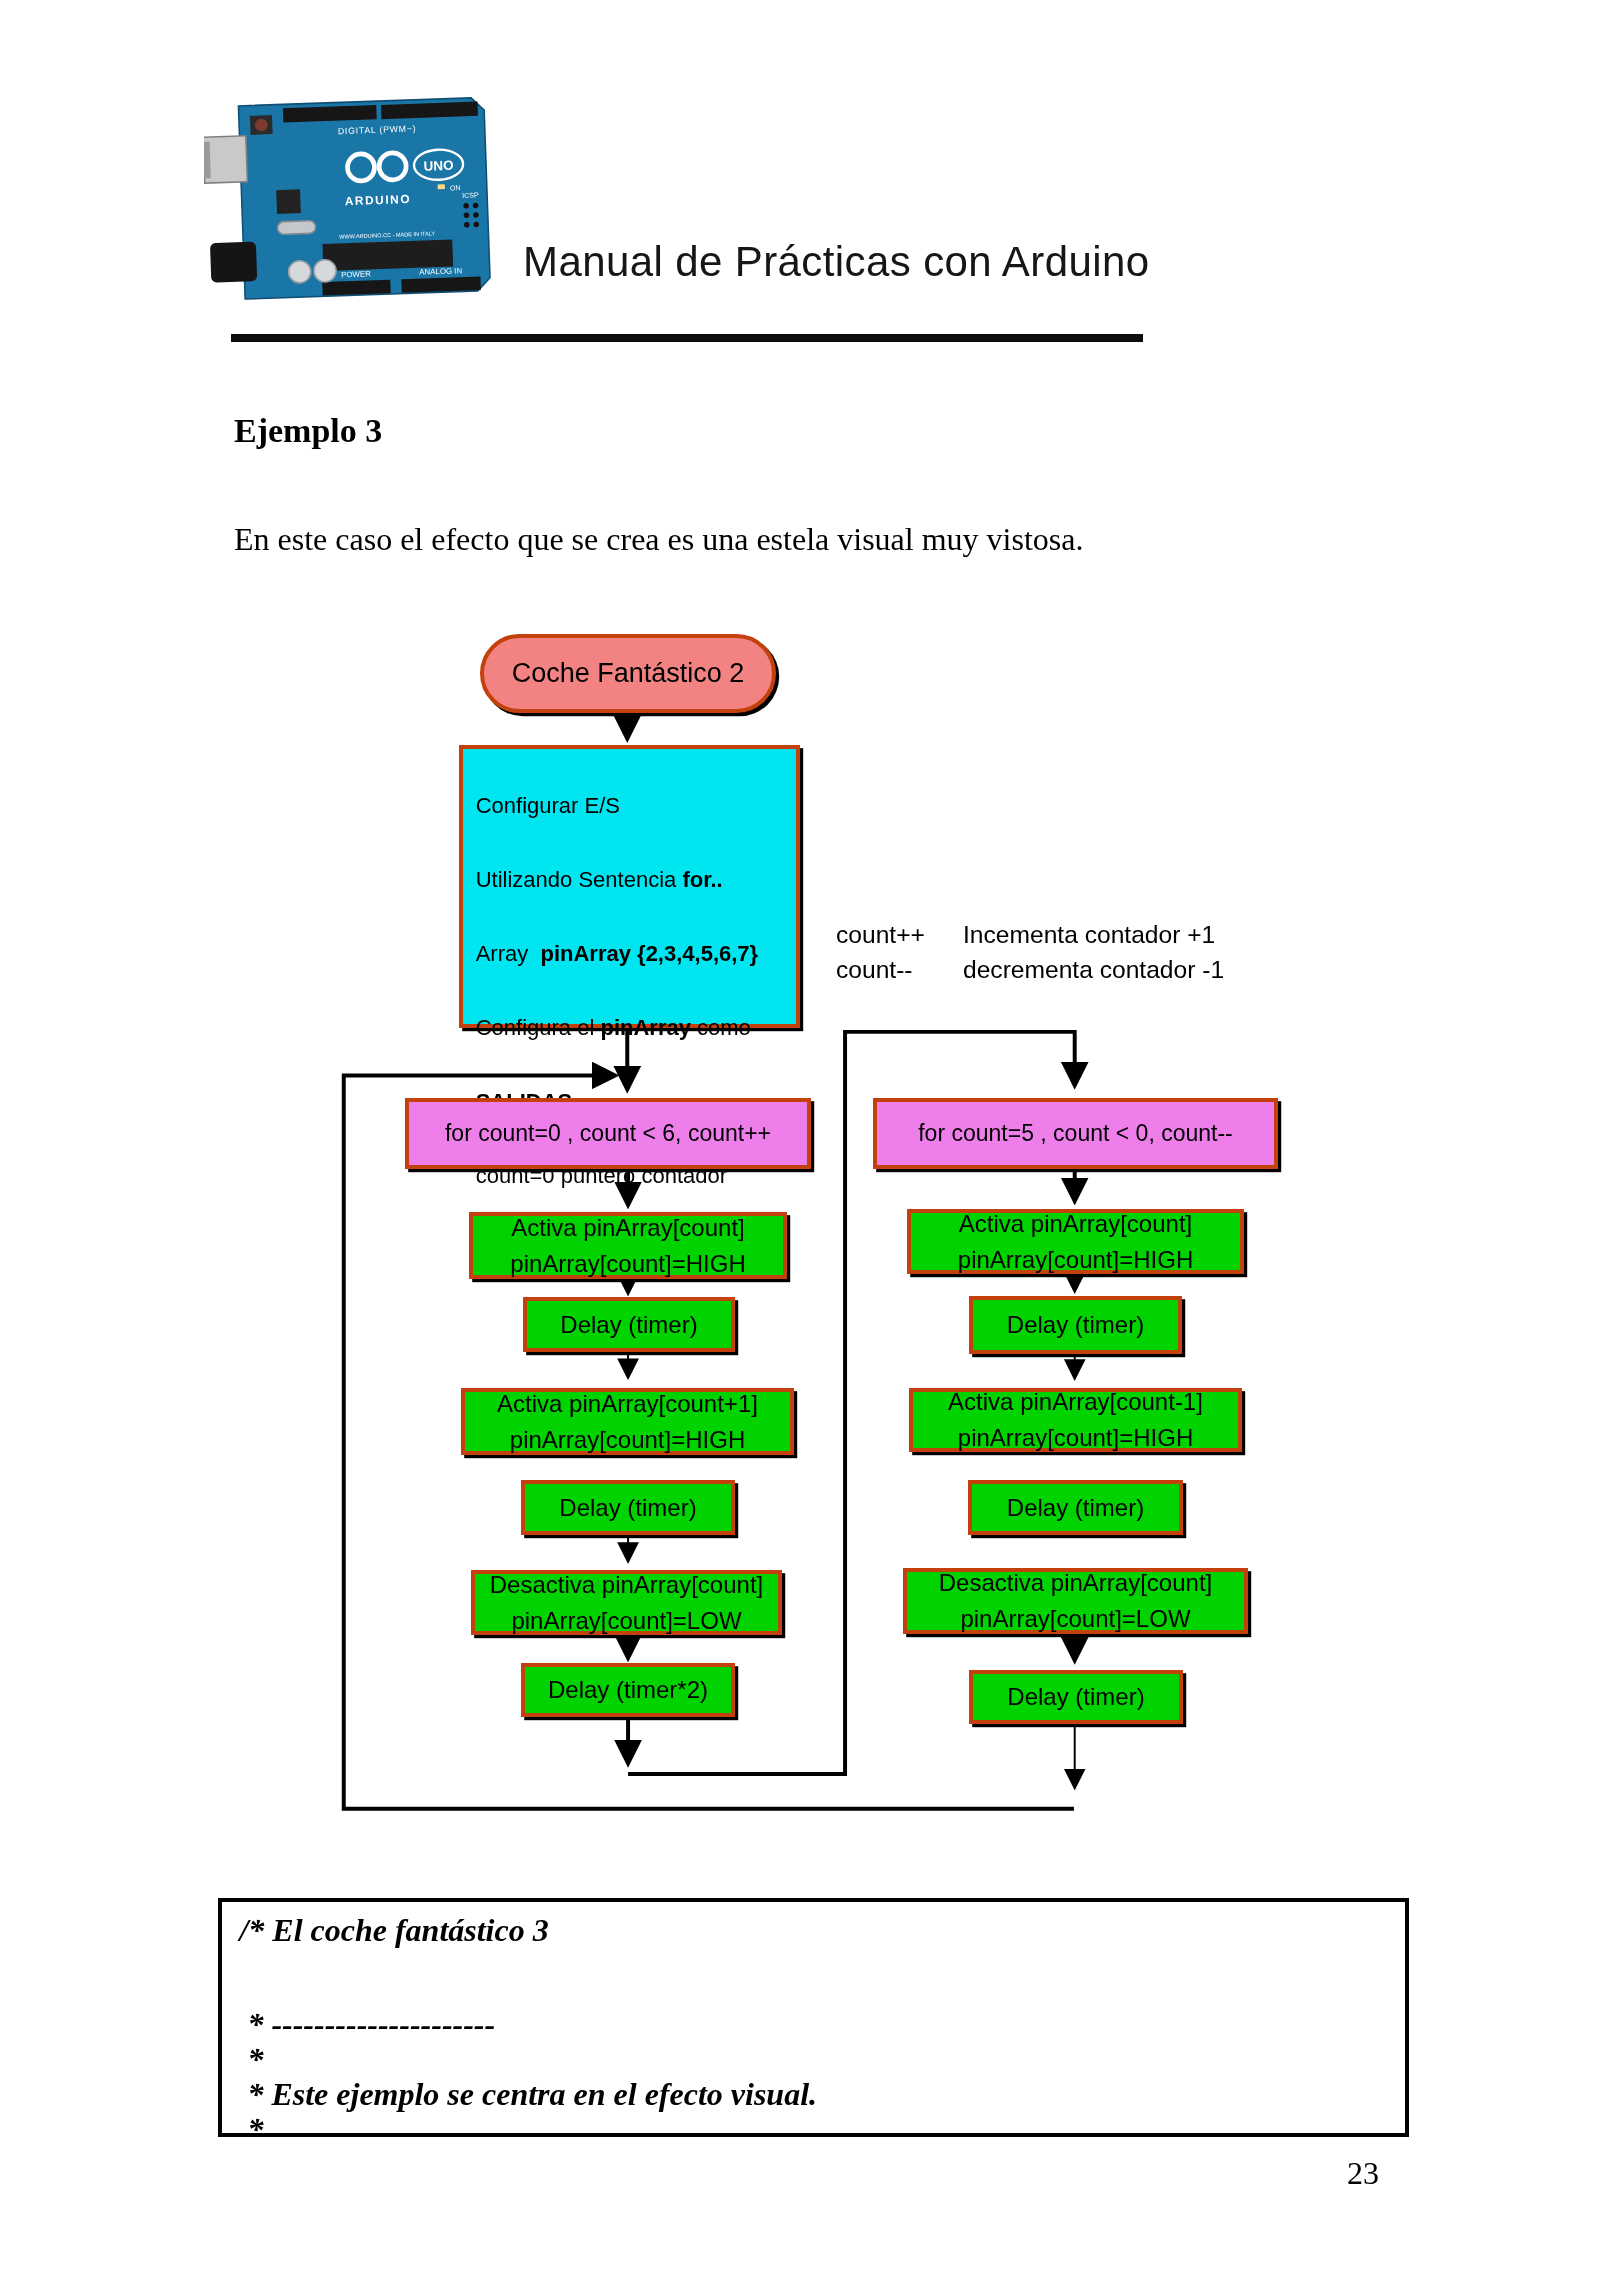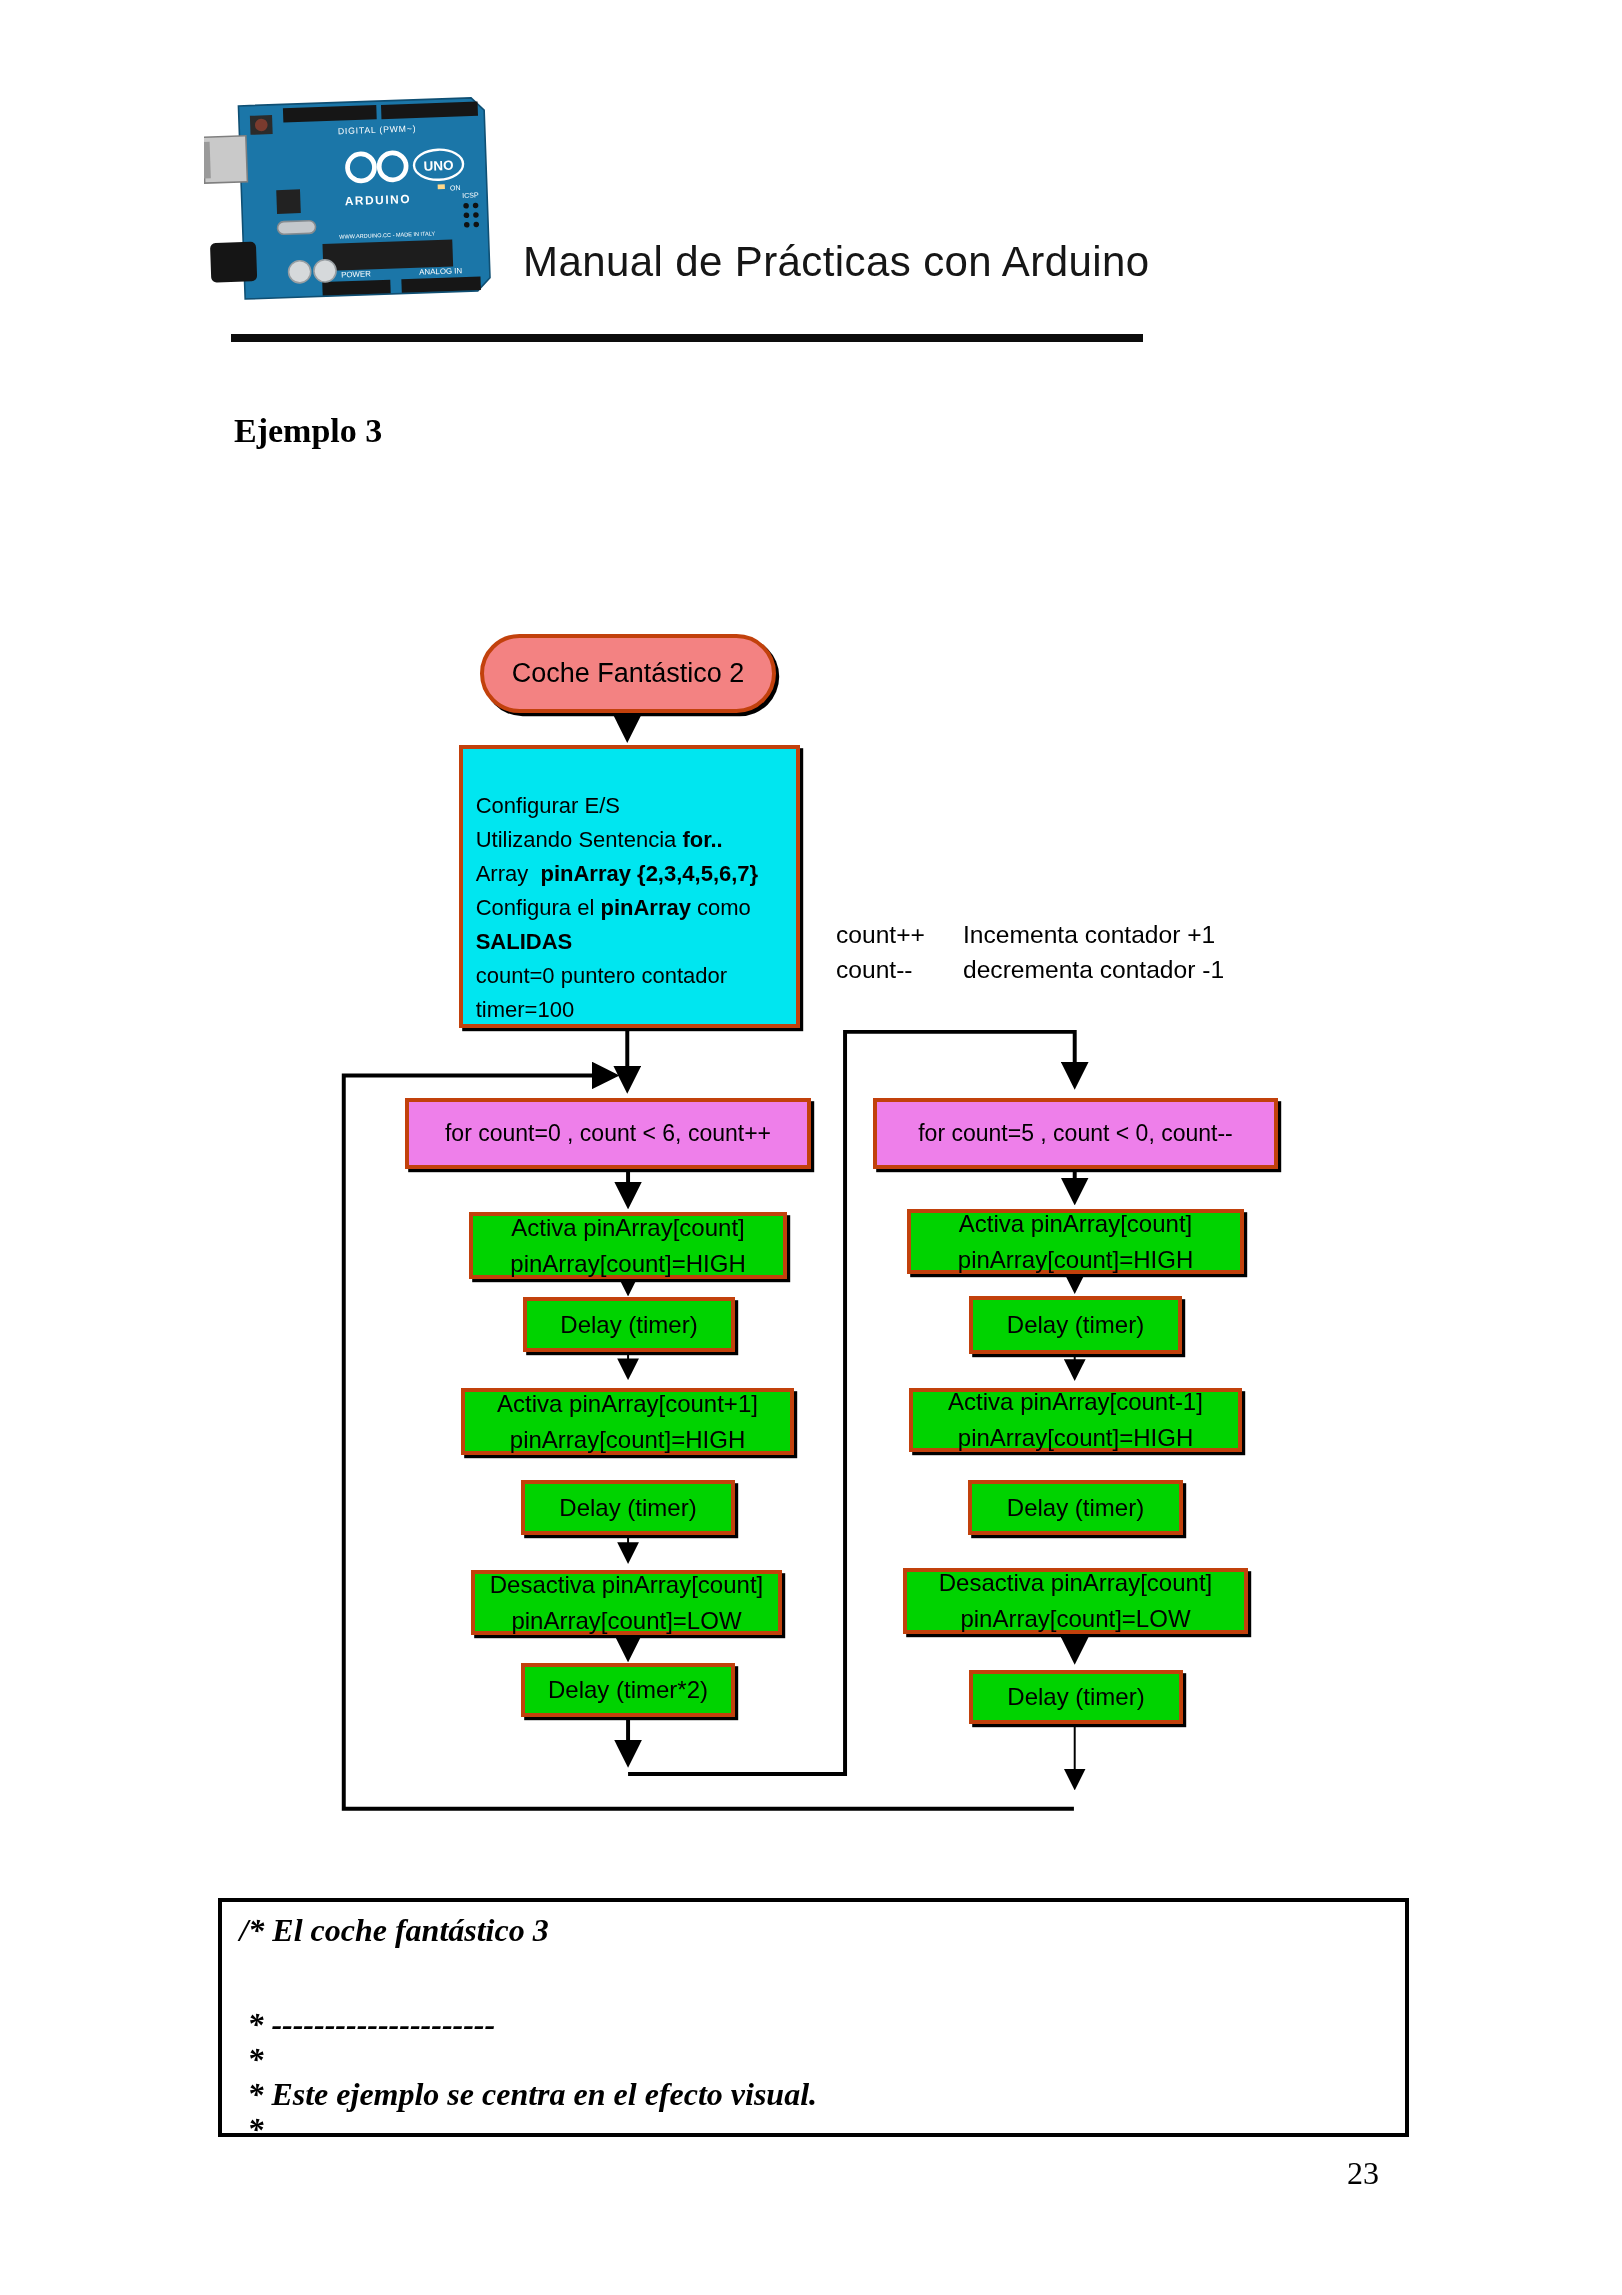--- a/index.html
+++ b/index.html
@@ -30,21 +30,21 @@
   .node{
     position:absolute;box-sizing:border-box;border:4px solid #c2410c;
     display:flex;flex-direction:column;align-items:center;justify-content:center;
     text-align:center;box-shadow:3.2px 3.2px 0 #000;line-height:1.25;
   }
   .stadium{
     background:var(--c-salmon,#F38282);border-radius:41px;font-size:27px;
   }
   .cyan-box{
     background:var(--c-cyan,#00E6F0);align-items:flex-start;justify-content:flex-start;
-    text-align:left;padding:40px 11px 0 12.7px;font-size:22px;
+    text-align:left;padding:40px 11px 0 12.7px;font-size:22px;gap:40px;
   }
   .cfg-line{line-height:34px;white-space:pre;}
   .cfg-line .b{font-weight:bold;}
   .for-box{background:var(--c-magenta,#EE7FEA);font-size:23px;}
   .green-box{background:var(--c-green,#00D300);font-size:24px;gap:6px;}
   .note{
     left:836px;top:917px;display:grid;grid-template-columns:111px auto;
     column-gap:16px;font-size:24.6px;line-height:35px;white-space:pre;
   }
 
@@ -115,20 +115,21 @@
         <circle cx="331" cy="180" r="3.5"></circle>
           <circle cx="343" cy="180" r="3.5"></circle>
       </g>
     </g>
   </svg>
 
   <div class="abs doc-title">Manual de Prácticas con Arduino</div>
   <div class="abs header-rule"></div>
 
   <div class="abs h-ejemplo">Ejemplo 3</div>
+  <div class="abs intro">En este caso el efecto que se crea es una estela visual muy vistosa.</div>
 
   <svg class="connectors" width="1622" height="2295" viewBox="0 0 2048 2898">
     <defs>
       <marker id="ah" viewBox="0 0 8 8" refX="6.6" refY="4" markerWidth="7" markerHeight="7" orient="auto" markerUnits="strokeWidth">
         <path d="M0 0 L8 4 L0 8 z" fill="#000"></path>
       </marker>
       <marker id="ah2" viewBox="0 0 8 8" refX="6.6" refY="4" markerWidth="11" markerHeight="11" orient="auto" markerUnits="strokeWidth">
         <path d="M0 0 L8 4 L0 8 z" fill="#000"></path>
       </marker>
     </defs>

